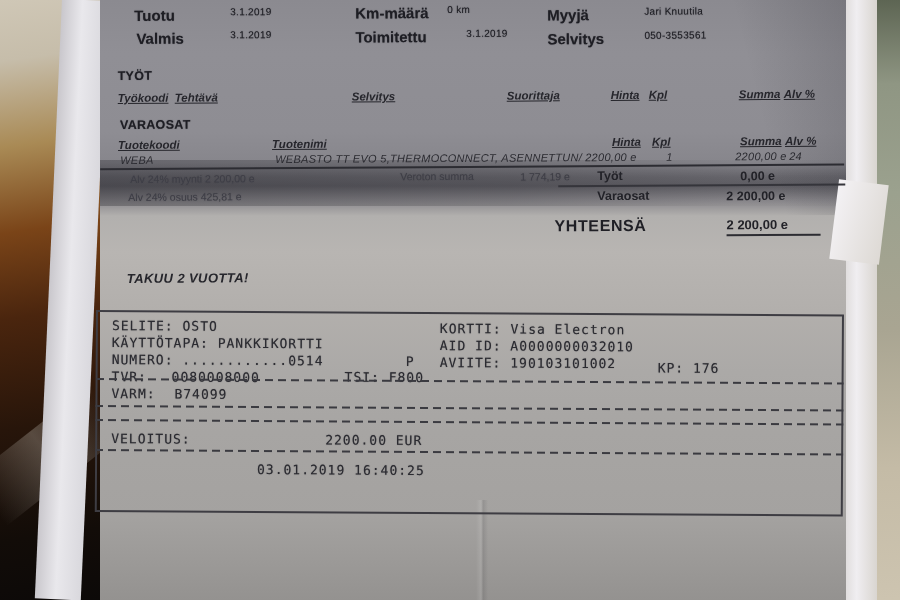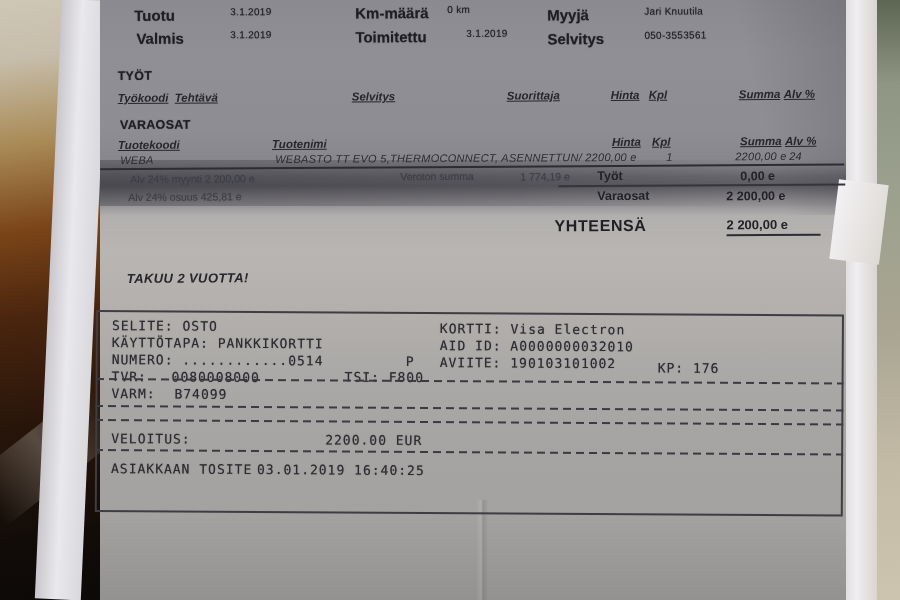--- a/index.html
+++ b/index.html
@@ -154,17 +154,16 @@
     <span class="mono" style="left:74px;top:57px">0080008000</span>
     <span class="mono" style="left:247px;top:56px">TSI: F800</span>
     <div class="dash" style="top:66px"></div>
     <span class="mono" style="left:14px;top:74px">VARM:</span>
     <span class="mono" style="left:77px;top:74px">B74099</span>
     <div class="dash" style="top:93px"></div>
     <div class="dash" style="top:107px"></div>
     <span class="mono" style="left:14px;top:119px">VELOITUS:</span>
     <span class="mono" style="left:228px;top:119px">2200.00 EUR</span>
     <div class="dash" style="top:137px"></div>
-    <span class="mono" style="left:14px;top:149px">ASIAKKAAN TOSITE</span>
     <span class="mono" style="left:160px;top:149px">03.01.2019 16:40:25</span>
   </div>
 
 </div>
 
 </body></html>

